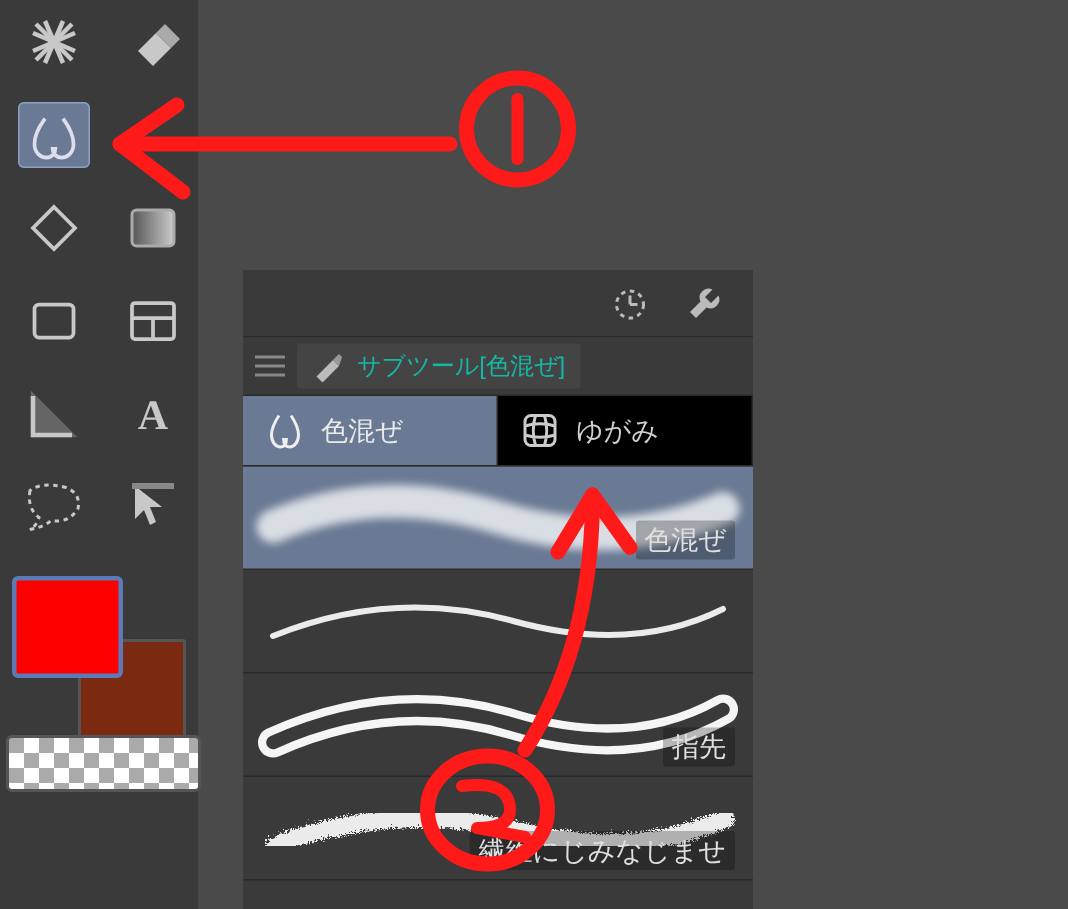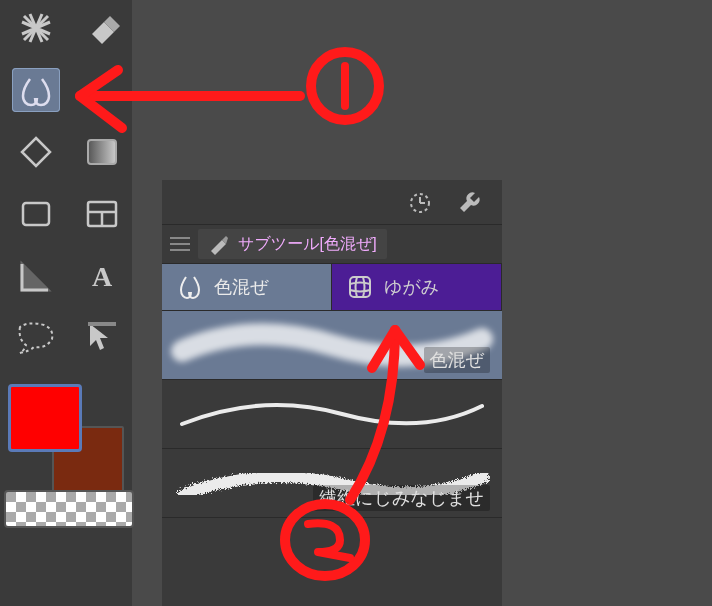--- a/index.html
+++ b/index.html
@@ -120,21 +120,21 @@
     display:flex; flex-direction:column; justify-content:center; gap:4px;
   }
   .grip div { height:2px; background:#888; }
   .subtool-title-box {
     display:flex; align-items:center; gap:8px;
     background: #444;
     padding: 4px 10px;
     border-radius: 2px;
   }
   .subtool-title-box svg { display:block; }
-  .subtool-title { font-size: 16px; color:#f0abfc; }
+  .subtool-title { font-size: 16px; color:#14b8a6; }
 
   .tabs {
     display:flex;
     background:#3a3a3a;
     border-bottom: 1px solid #2a2a2a;
   }
   .tab {
     flex:1;
     height: 46px;
     display:flex;
@@ -143,21 +143,21 @@
     padding-left:14px;
     font-size: 18px;
     border-right: 1px solid #2a2a2a;
     box-sizing: border-box;
   }
   .tab.active {
     background: #6a7a94;
     color: #eaeaea;
   }
   .tab:not(.active) {
-    background: #4c1d95;
+    background: #000000;
     color: #d0d0d0;
   }
 
   .list {
     background:#3a3a3a;
     flex:1;
     overflow:hidden;
   }
   .item {
     height: 68px;
@@ -359,20 +359,27 @@
       <div class="item sel">
         <svg class="stroke-preview" viewBox="0 0 340 68" preserveAspectRatio="none">
           <path d="M20 40 Q90 10 170 34 Q250 58 320 28" stroke="#fff" stroke-width="22" fill="none" stroke-linecap="round" opacity="0.75" filter="blur(3px)"></path>
         </svg>
         <div class="label">色混ぜ</div>
       </div>
       <div class="item">
         <svg class="stroke-preview" viewBox="0 0 340 68" preserveAspectRatio="none">
           <path d="M20 44 Q100 12 180 34 Q260 56 320 26" stroke="#fff" stroke-width="4" fill="none" stroke-linecap="round" opacity="0.9"></path>
         </svg>
+      </div>
+      <div class="item">
+        <svg class="stroke-preview" viewBox="0 0 340 68" preserveAspectRatio="none">
+          <path d="M20 46 Q100 10 180 34 Q260 58 320 24" stroke="#fff" stroke-width="20" fill="none" stroke-linecap="round" opacity="0.95"></path>
+          <path d="M20 46 Q100 10 180 34 Q260 58 320 24" stroke="#3a3a3a" stroke-width="9" fill="none" stroke-linecap="round"></path>
+        </svg>
+        <div class="label">指先</div>
       </div>
       <div class="item">
         <svg class="stroke-preview" viewBox="0 0 340 68" preserveAspectRatio="none">
           <defs>
               <filter id="rough">
                 <feTurbulence baseFrequency="0.6" numOctaves="2" result="n"></feTurbulence>
                 <feDisplacementMap in="SourceGraphic" in2="n" scale="6"></feDisplacementMap>
               </filter>
             </defs>
           <path d="M20 44 Q100 14 180 34 Q260 54 320 26" stroke="#fff" stroke-width="12" fill="none" stroke-linecap="round" opacity="0.9" filter="url(#rough)"></path>

